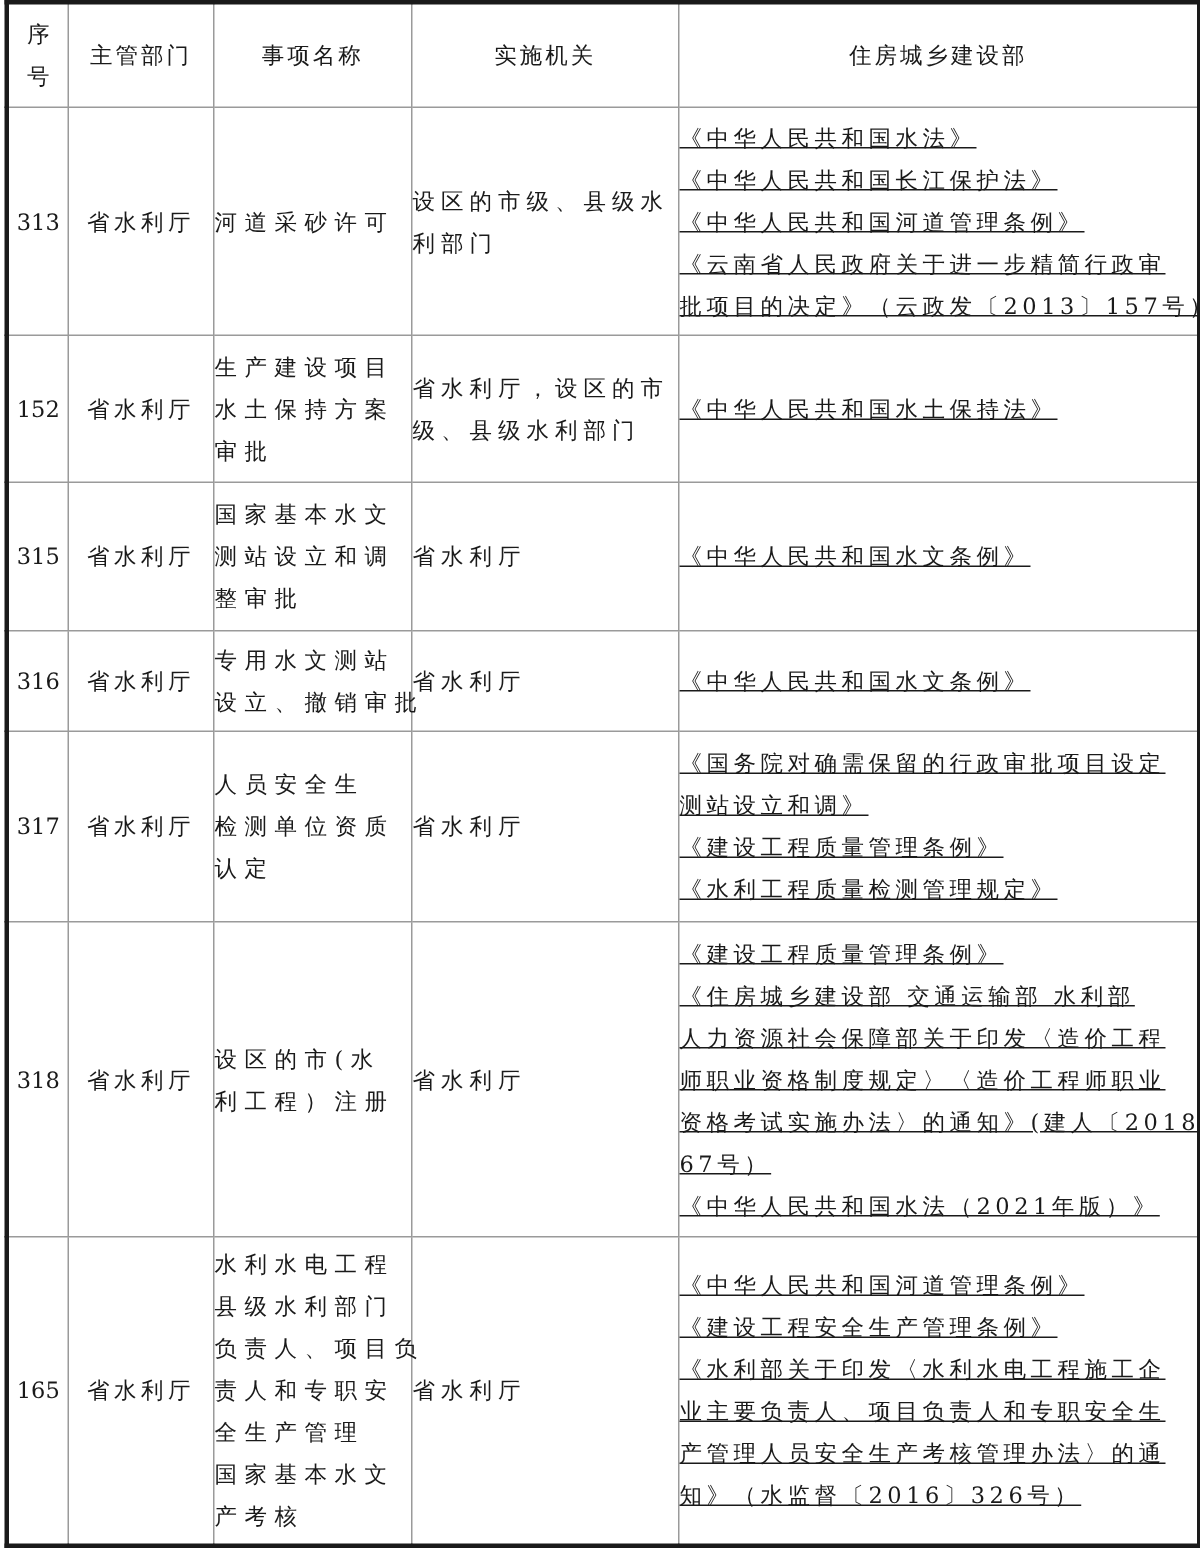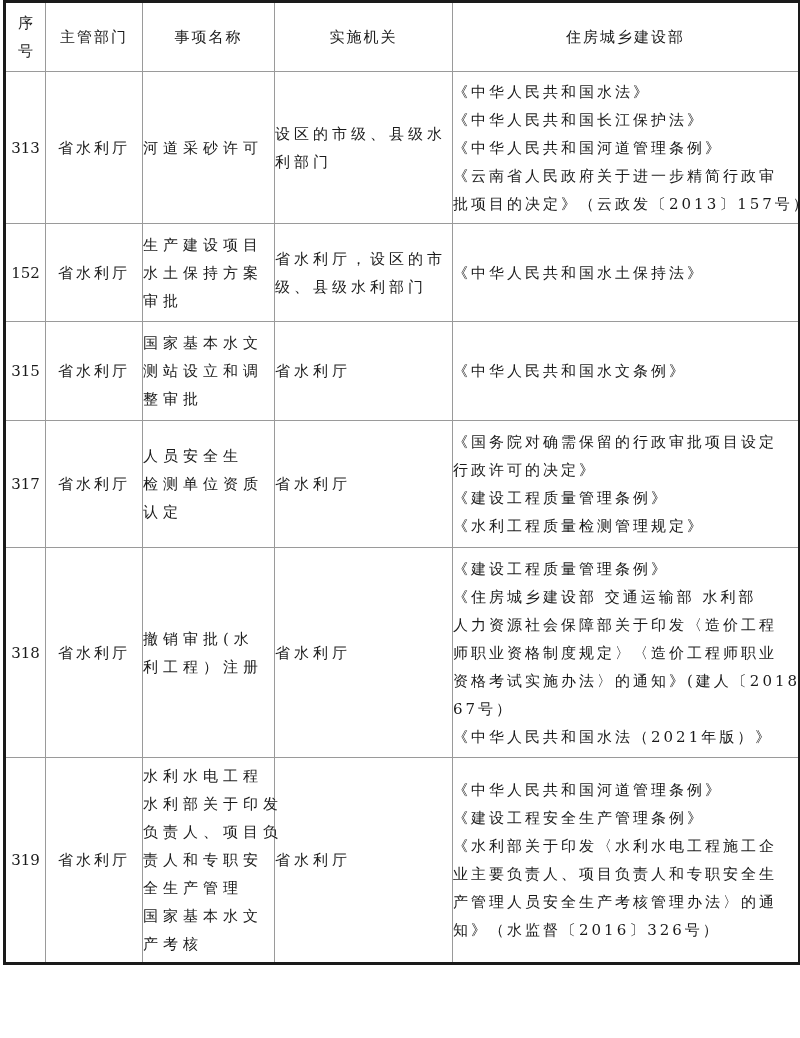--- a/index.html
+++ b/index.html
@@ -15,21 +15,21 @@
     font-weight: normal; font-size: 15px; line-height: 28px;
   }
   th { font-family: "DejaVu Sans", "Liberation Sans", sans-serif; font-size: 15px; letter-spacing: 2px; text-align: center; }
   th.no { line-height: 24px; letter-spacing: 0; }
   col.c1 { width: 41px; } col.c2 { width: 97px; } col.c3 { width: 132px; }
   col.c4 { width: 178px; } col.c5 { width: 347px; }
   td.no { text-align: center; font-family: "DejaVu Serif", serif; font-size: 15px; letter-spacing: 0; }
   td.dept { text-align: center; letter-spacing: 3px; }
   td.item { padding: 0 6px 0 8px; text-align: justify; letter-spacing: 5px; }
   td.agency { padding: 0 6px 0 8px; letter-spacing: 4px; }
-  td.basis { padding: 0 6px 0 8px; letter-spacing: 3px; }
+  td.basis { padding: 0 6px 0 8px; letter-spacing: 3px; text-decoration: underline; }
   .line { display: block; white-space: nowrap; }
 </style>
 </head>
 <body>
 
 <table class="main">
   <colgroup>
       <col class="c1">
       <col class="c2">
       <col class="c3">
@@ -91,64 +91,78 @@
           <span class="line">测站设立和调</span>
           <span class="line">整审批</span>
         </td>
         <td class="agency">
           <span class="line">省水利厅</span>
         </td>
         <td class="basis">
           <span class="line">《中华人民共和国水文条例》</span>
         </td>
       </tr>
+      <tr style="height: 67px;">
+        <td class="no">316</td>
+        <td class="dept">省水利厅</td>
+        <td class="item">
+          <span class="line">专用水文测站</span>
+          <span class="line">设立、撤销审批</span>
+        </td>
+        <td class="agency">
+          <span class="line">省水利厅</span>
+        </td>
+        <td class="basis">
+          <span class="line">《中华人民共和国水文条例》</span>
+        </td>
+      </tr>
       <tr style="height: 127px;">
         <td class="no">317</td>
         <td class="dept">省水利厅</td>
         <td class="item">
           <span class="line">人员安全生</span>
           <span class="line">检测单位资质</span>
           <span class="line">认定</span>
         </td>
         <td class="agency">
           <span class="line">省水利厅</span>
         </td>
         <td class="basis">
           <span class="line">《国务院对确需保留的行政审批项目设定</span>
-          <span class="line">行政许可的决定》</span>
+          <span class="line">测站设立和调》</span>
           <span class="line">《建设工程质量管理条例》</span>
           <span class="line">《水利工程质量检测管理规定》</span>
         </td>
       </tr>
       <tr style="height: 210px;">
         <td class="no">318</td>
         <td class="dept">省水利厅</td>
         <td class="item">
-          <span class="line">撤销审批(水</span>
+          <span class="line">设区的市(水</span>
           <span class="line">利工程）注册</span>
         </td>
         <td class="agency">
           <span class="line">省水利厅</span>
         </td>
         <td class="basis">
           <span class="line">《建设工程质量管理条例》</span>
           <span class="line">《住房城乡建设部 交通运输部 水利部</span>
           <span class="line">人力资源社会保障部关于印发〈造价工程</span>
           <span class="line">师职业资格制度规定〉〈造价工程师职业</span>
           <span class="line">资格考试实施办法〉的通知》(建人〔2018〕</span>
           <span class="line">67号）</span>
           <span class="line">《中华人民共和国水法（2021年版）》</span>
         </td>
       </tr>
       <tr style="height: 206px;">
-        <td class="no">319</td>
+        <td class="no">165</td>
         <td class="dept">省水利厅</td>
         <td class="item">
           <span class="line">水利水电工程</span>
-          <span class="line">水利部关于印发</span>
+          <span class="line">县级水利部门</span>
           <span class="line">负责人、项目负</span>
           <span class="line">责人和专职安</span>
           <span class="line">全生产管理</span>
           <span class="line">国家基本水文</span>
           <span class="line">产考核</span>
         </td>
         <td class="agency">
           <span class="line">省水利厅</span>
         </td>
         <td class="basis">

